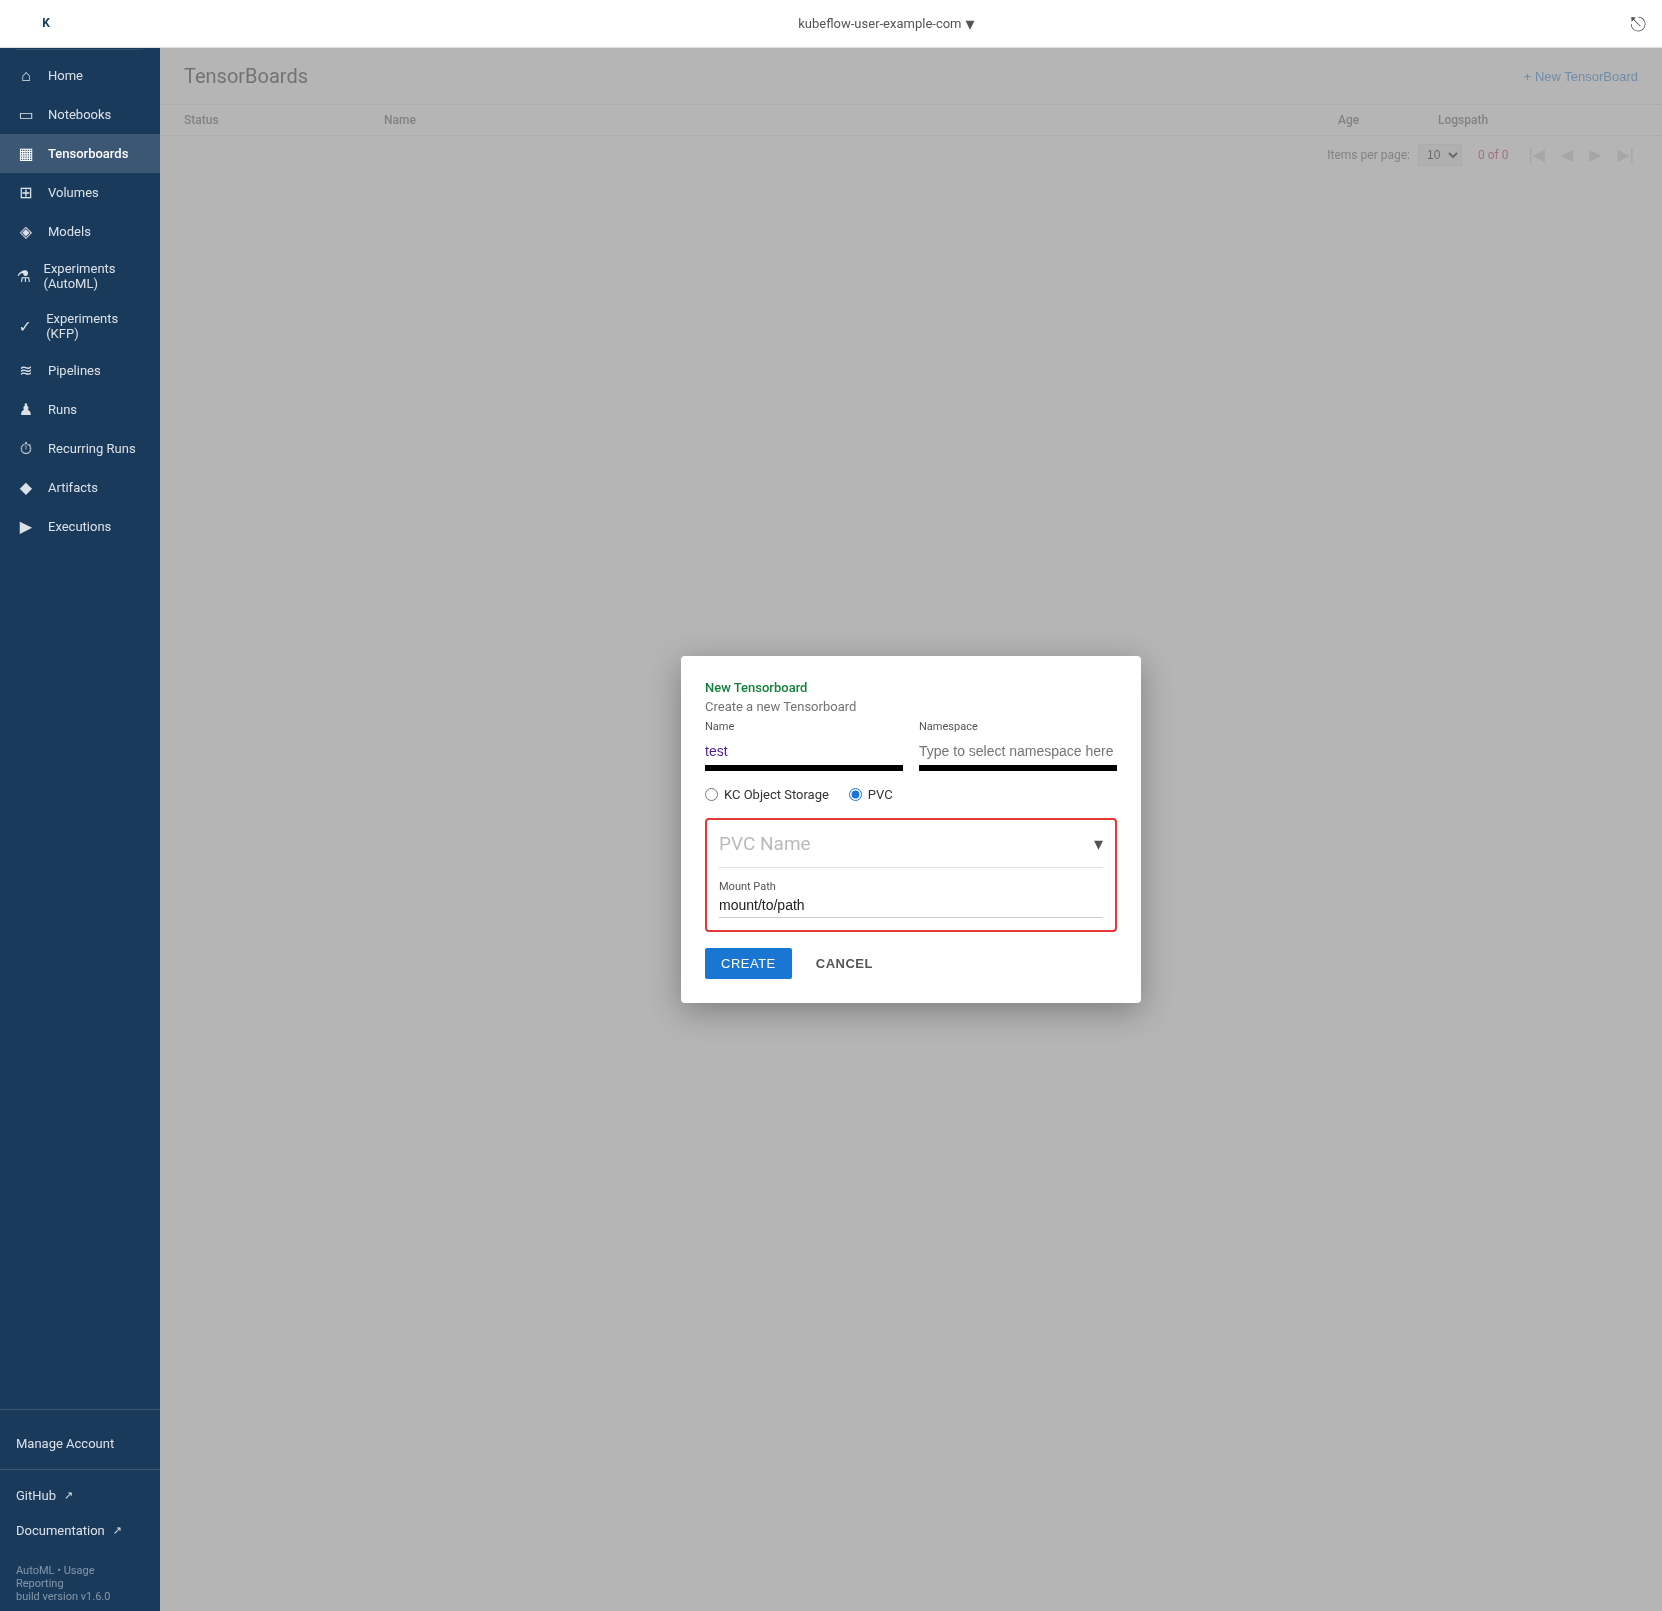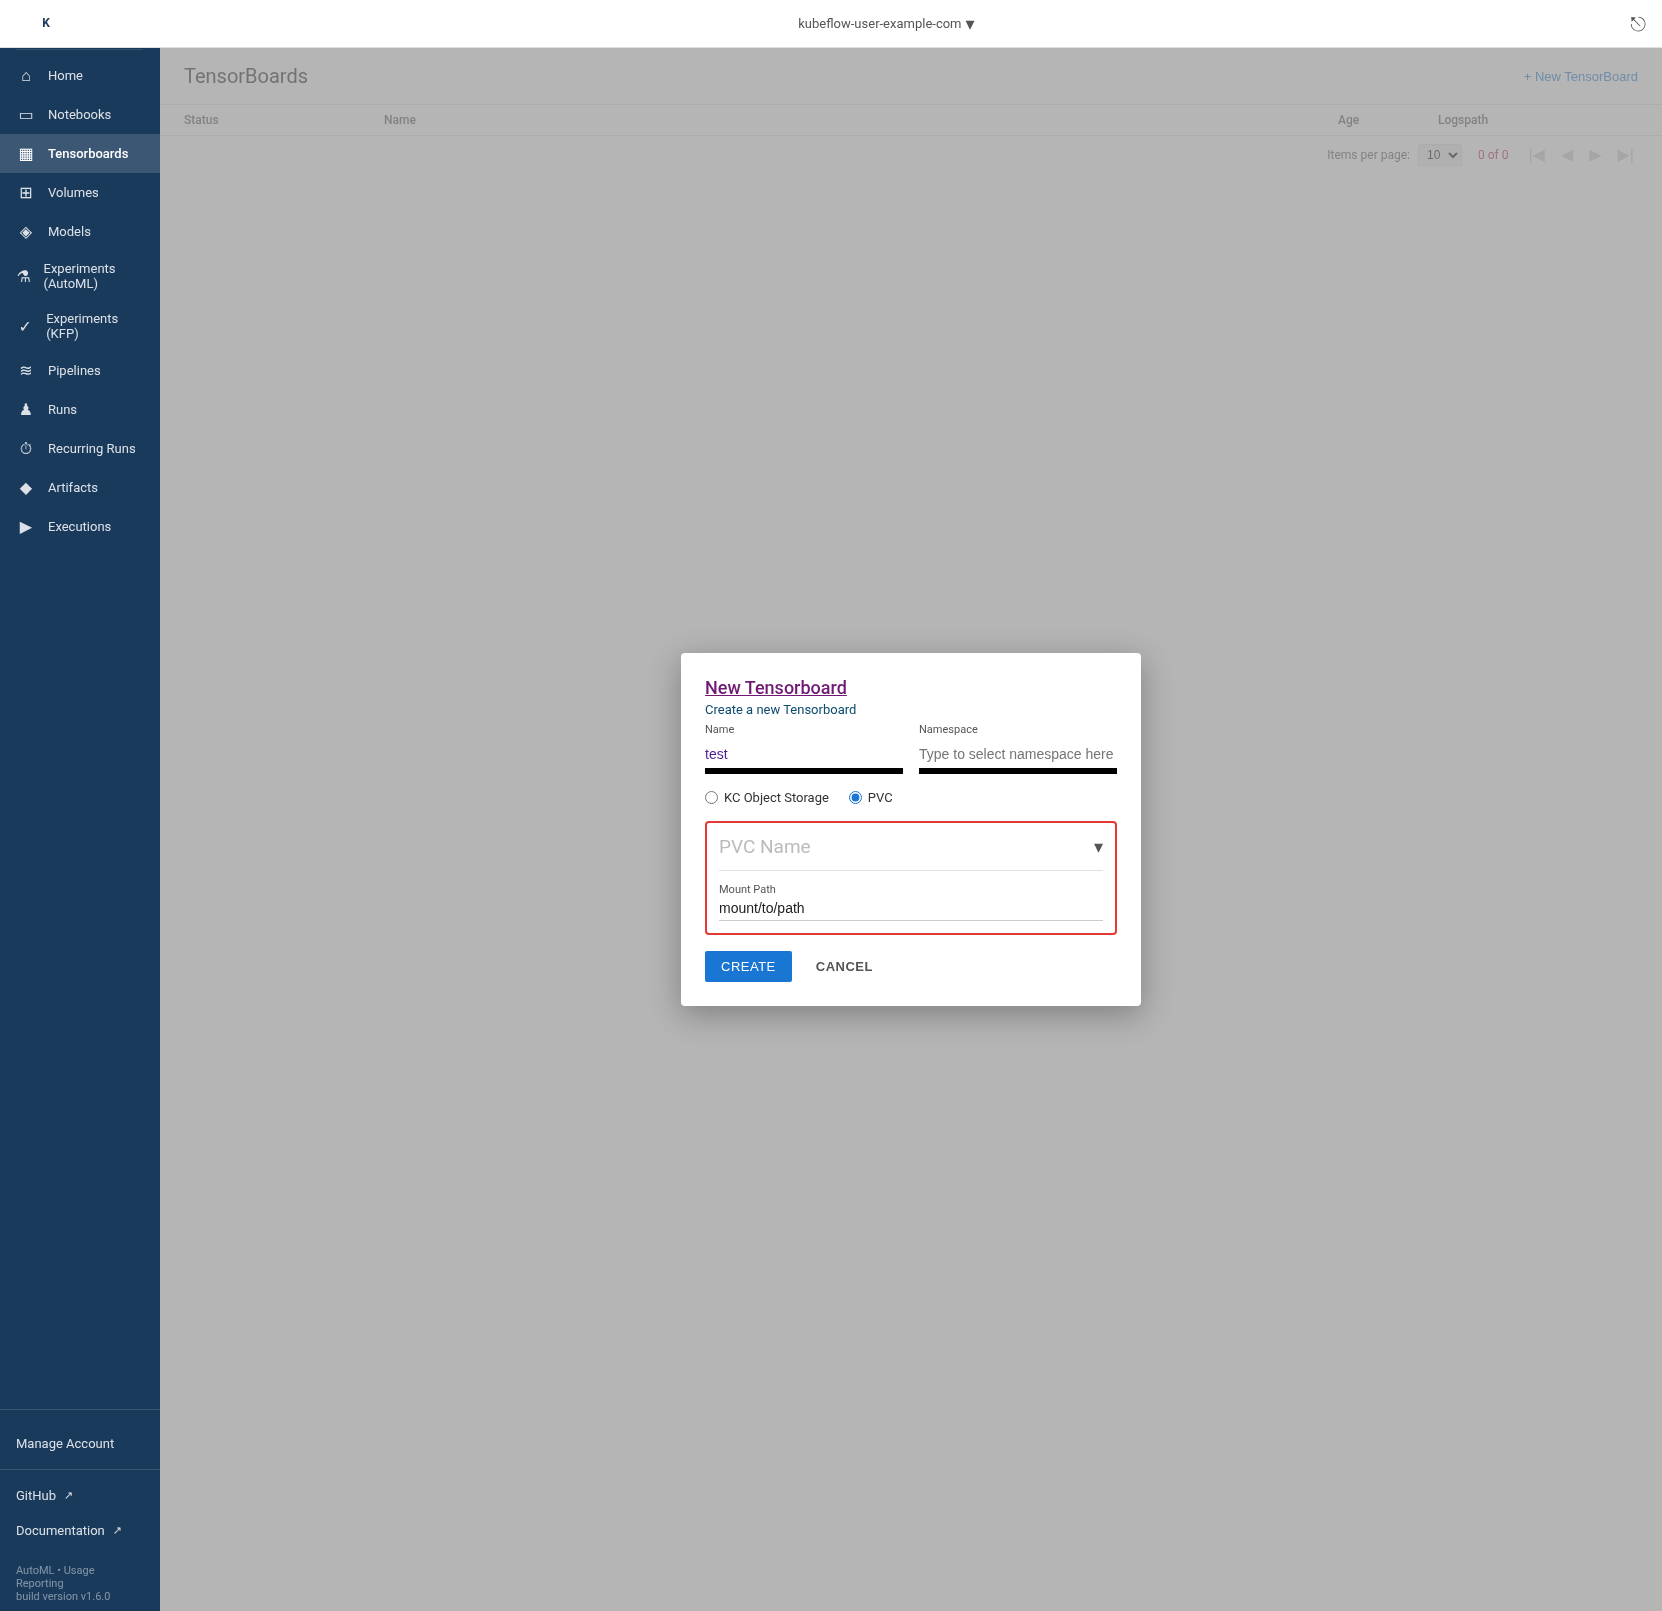--- a/index.html
+++ b/index.html
@@ -158,22 +158,22 @@
 
     
     .dialog {
       background: #fff;
       border-radius: 4px;
       box-shadow: 0 8px 32px rgba(0,0,0,0.3);
       width: 460px;
       padding: 24px;
       position: relative;
     }
-    .dialog-title { font-size: 18px; font-weight: 500; color: #701a75; margin-bottom: 4px; text-decoration: underline; }
-    .dialog-subtitle { font-size: 13px; color: #0c4a6e; margin-bottom: 6px; }
+    .dialog-title { font-size: 13px; font-weight: 500; color: #15803d; margin-bottom: 4px; }
+    .dialog-subtitle { font-size: 13px; color: #737373; margin-bottom: 6px; }
     .dialog-row { display: grid; grid-template-columns: 1fr 1fr; gap: 16px; margin-bottom: 16px; }
     .form-field { display: flex; flex-direction: column; }
     .form-label { font-size: 11px; color: #555; margin-bottom: 4px; }
     .form-input {
       border: none;
       border-bottom: 6px solid #000000;
       padding: 6px 0;
       font-size: 14px;
       color: #4c1d95;
       outline: none;

